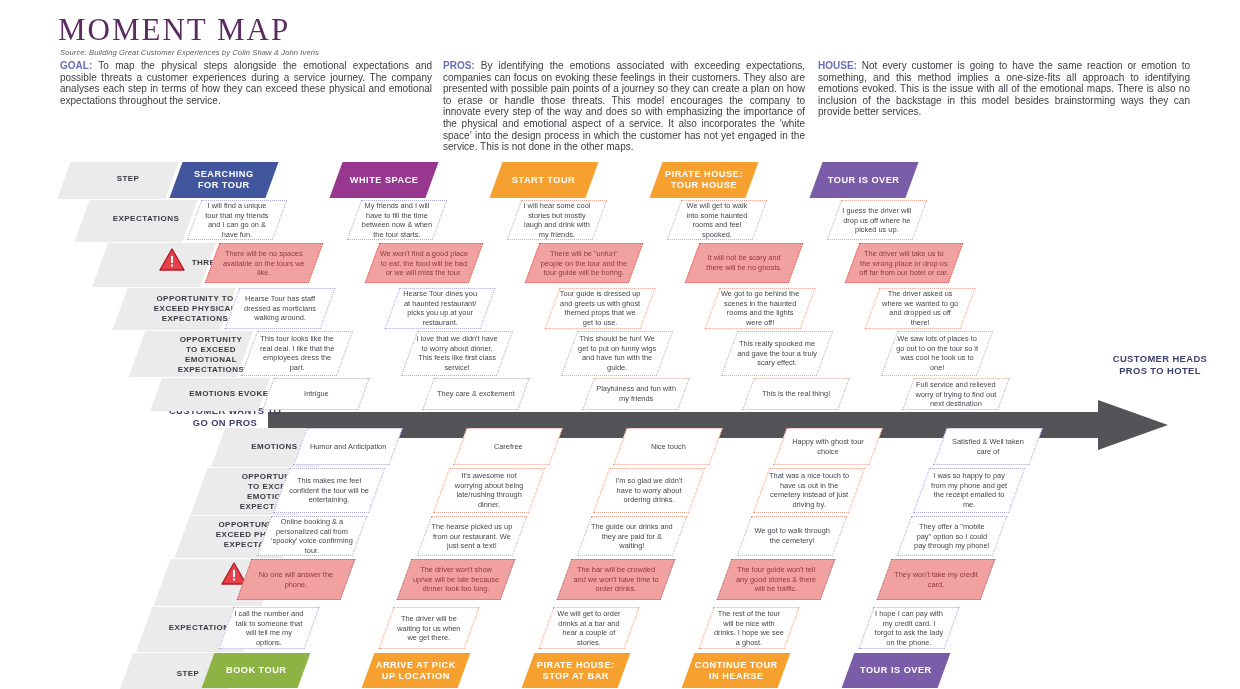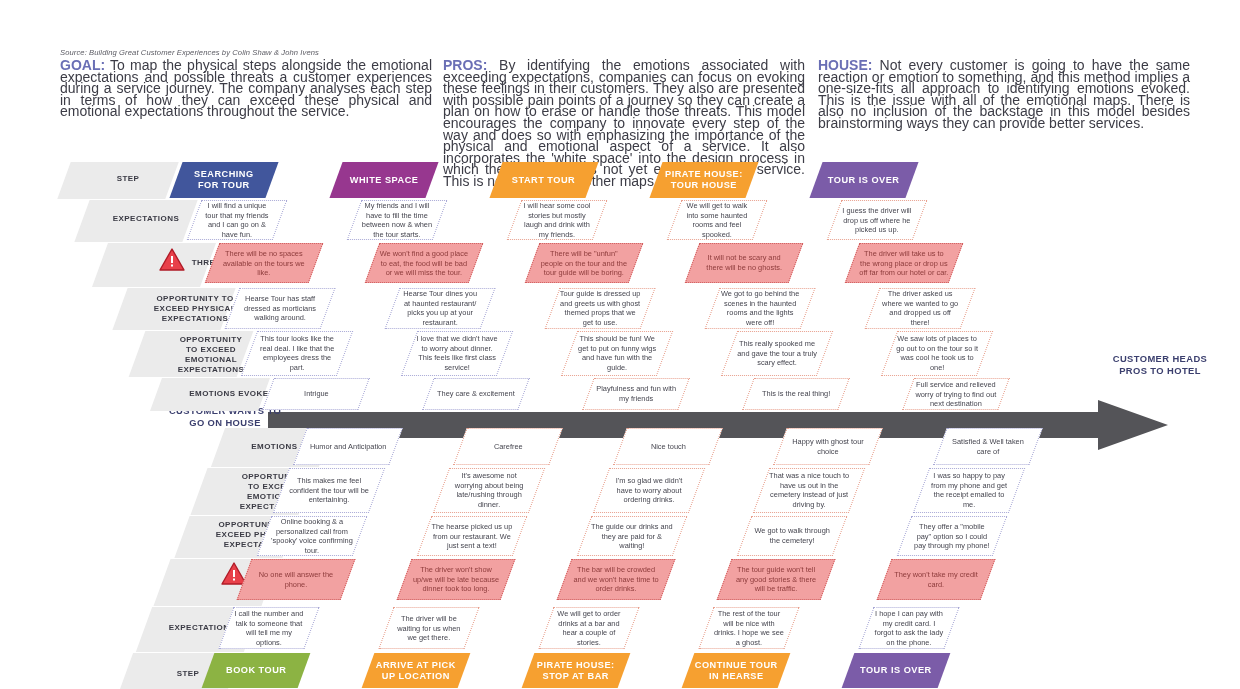--- a/index.html
+++ b/index.html
@@ -19,21 +19,21 @@
     font-size: 31px; letter-spacing: 2px;
     color: #5b2c60; font-weight: 400;
   }
   .source {
     position: absolute; left: 60px; top: 48px;
     font-size: 7.6px; font-style: italic; color: #5b5b63;
     letter-spacing: .1px;
   }
   .blurb {
     position: absolute; top: 60px;
-    font-size: 14px; line-height: 11.6px;
+    font-size: 10px; line-height: 11.6px;
     color: #3c3c46; text-align: justify;
   }
   .blurb b { color: #6a6fb5; font-weight: 700; }
   #blurb-goal { left: 60px; width: 372px; }
   #blurb-pros { left: 443px; width: 362px; }
   #blurb-cons { left: 818px; width: 372px; }
 
   
   .cell {
     position: absolute;
@@ -86,38 +86,39 @@
     position: absolute; font-size: 9.4px; font-weight: 700;
     color: #3b3f6e; letter-spacing: .4px; line-height: 11.5px;
     text-align: center;
   }
 </style>
 </head>
 <body>
 
 <div id="page">
 
+  <div class="title">MOMENT MAP</div>
   <div class="source">Source: Building Great Customer Experiences by Colin Shaw &amp; John Ivens</div>
 
   <div class="blurb" id="blurb-goal">
     <b>GOAL:</b><span> To map the physical steps alongside the emotional expectations and possible threats a customer experiences during a service journey. The company analyses each step in terms of how they can exceed these physical and emotional expectations throughout the service.</span>
   </div>
   <div class="blurb" id="blurb-pros">
     <b>PROS:</b><span> By identifying the emotions associated with exceeding expectations, companies can focus on evoking these feelings in their customers. They also are presented with possible pain points of a journey so they can create a plan on how to erase or handle those threats. This model encourages the company to innovate every step of the way and does so with emphasizing the importance of the physical and emotional aspect of a service. It also incorporates the 'white space' into the design process in which the customer has not yet engaged in the service. This is not done in the other maps.</span>
   </div>
   <div class="blurb" id="blurb-cons">
     <b>HOUSE:</b><span> Not every customer is going to have the same reaction or emotion to something, and this method implies a one-size-fits all approach to identifying emotions evoked. This is the issue with all of the emotional maps. There is also no inclusion of the backstage in this model besides brainstorming ways they can provide better services.</span>
   </div>
 
   <svg id="arrow" width="900" height="50" viewBox="0 0 900 50">
     <path d="M0 12 H830 V0 L900 25 L830 50 V38 H0 Z" fill="#545458"></path>
   </svg>
   <div class="arrow-cap" style="left:150px; top:405px; width:150px;">
     <div>CUSTOMER WANTS TO</div>
-    <div>GO ON HOUSE</div>
+    <div>GO ON PROS</div>
   </div>
   <div class="arrow-cap" style="left:1085px; top:353px; width:150px;text-align:center;">
     <div>CUSTOMER HEADS</div>
     <div>PROS TO HOTEL</div>
   </div>
 
   <div id="top-bands">
       <div class="band" style="left: 64px; top: 162px; width: 108px; height: 37px;"></div>
       <div class="band" style="left: 82px; top: 200px; width: 108px; height: 42px;"></div>
       <div class="band" style="left: 100px; top: 243px; width: 108px; height: 44px;"></div>

